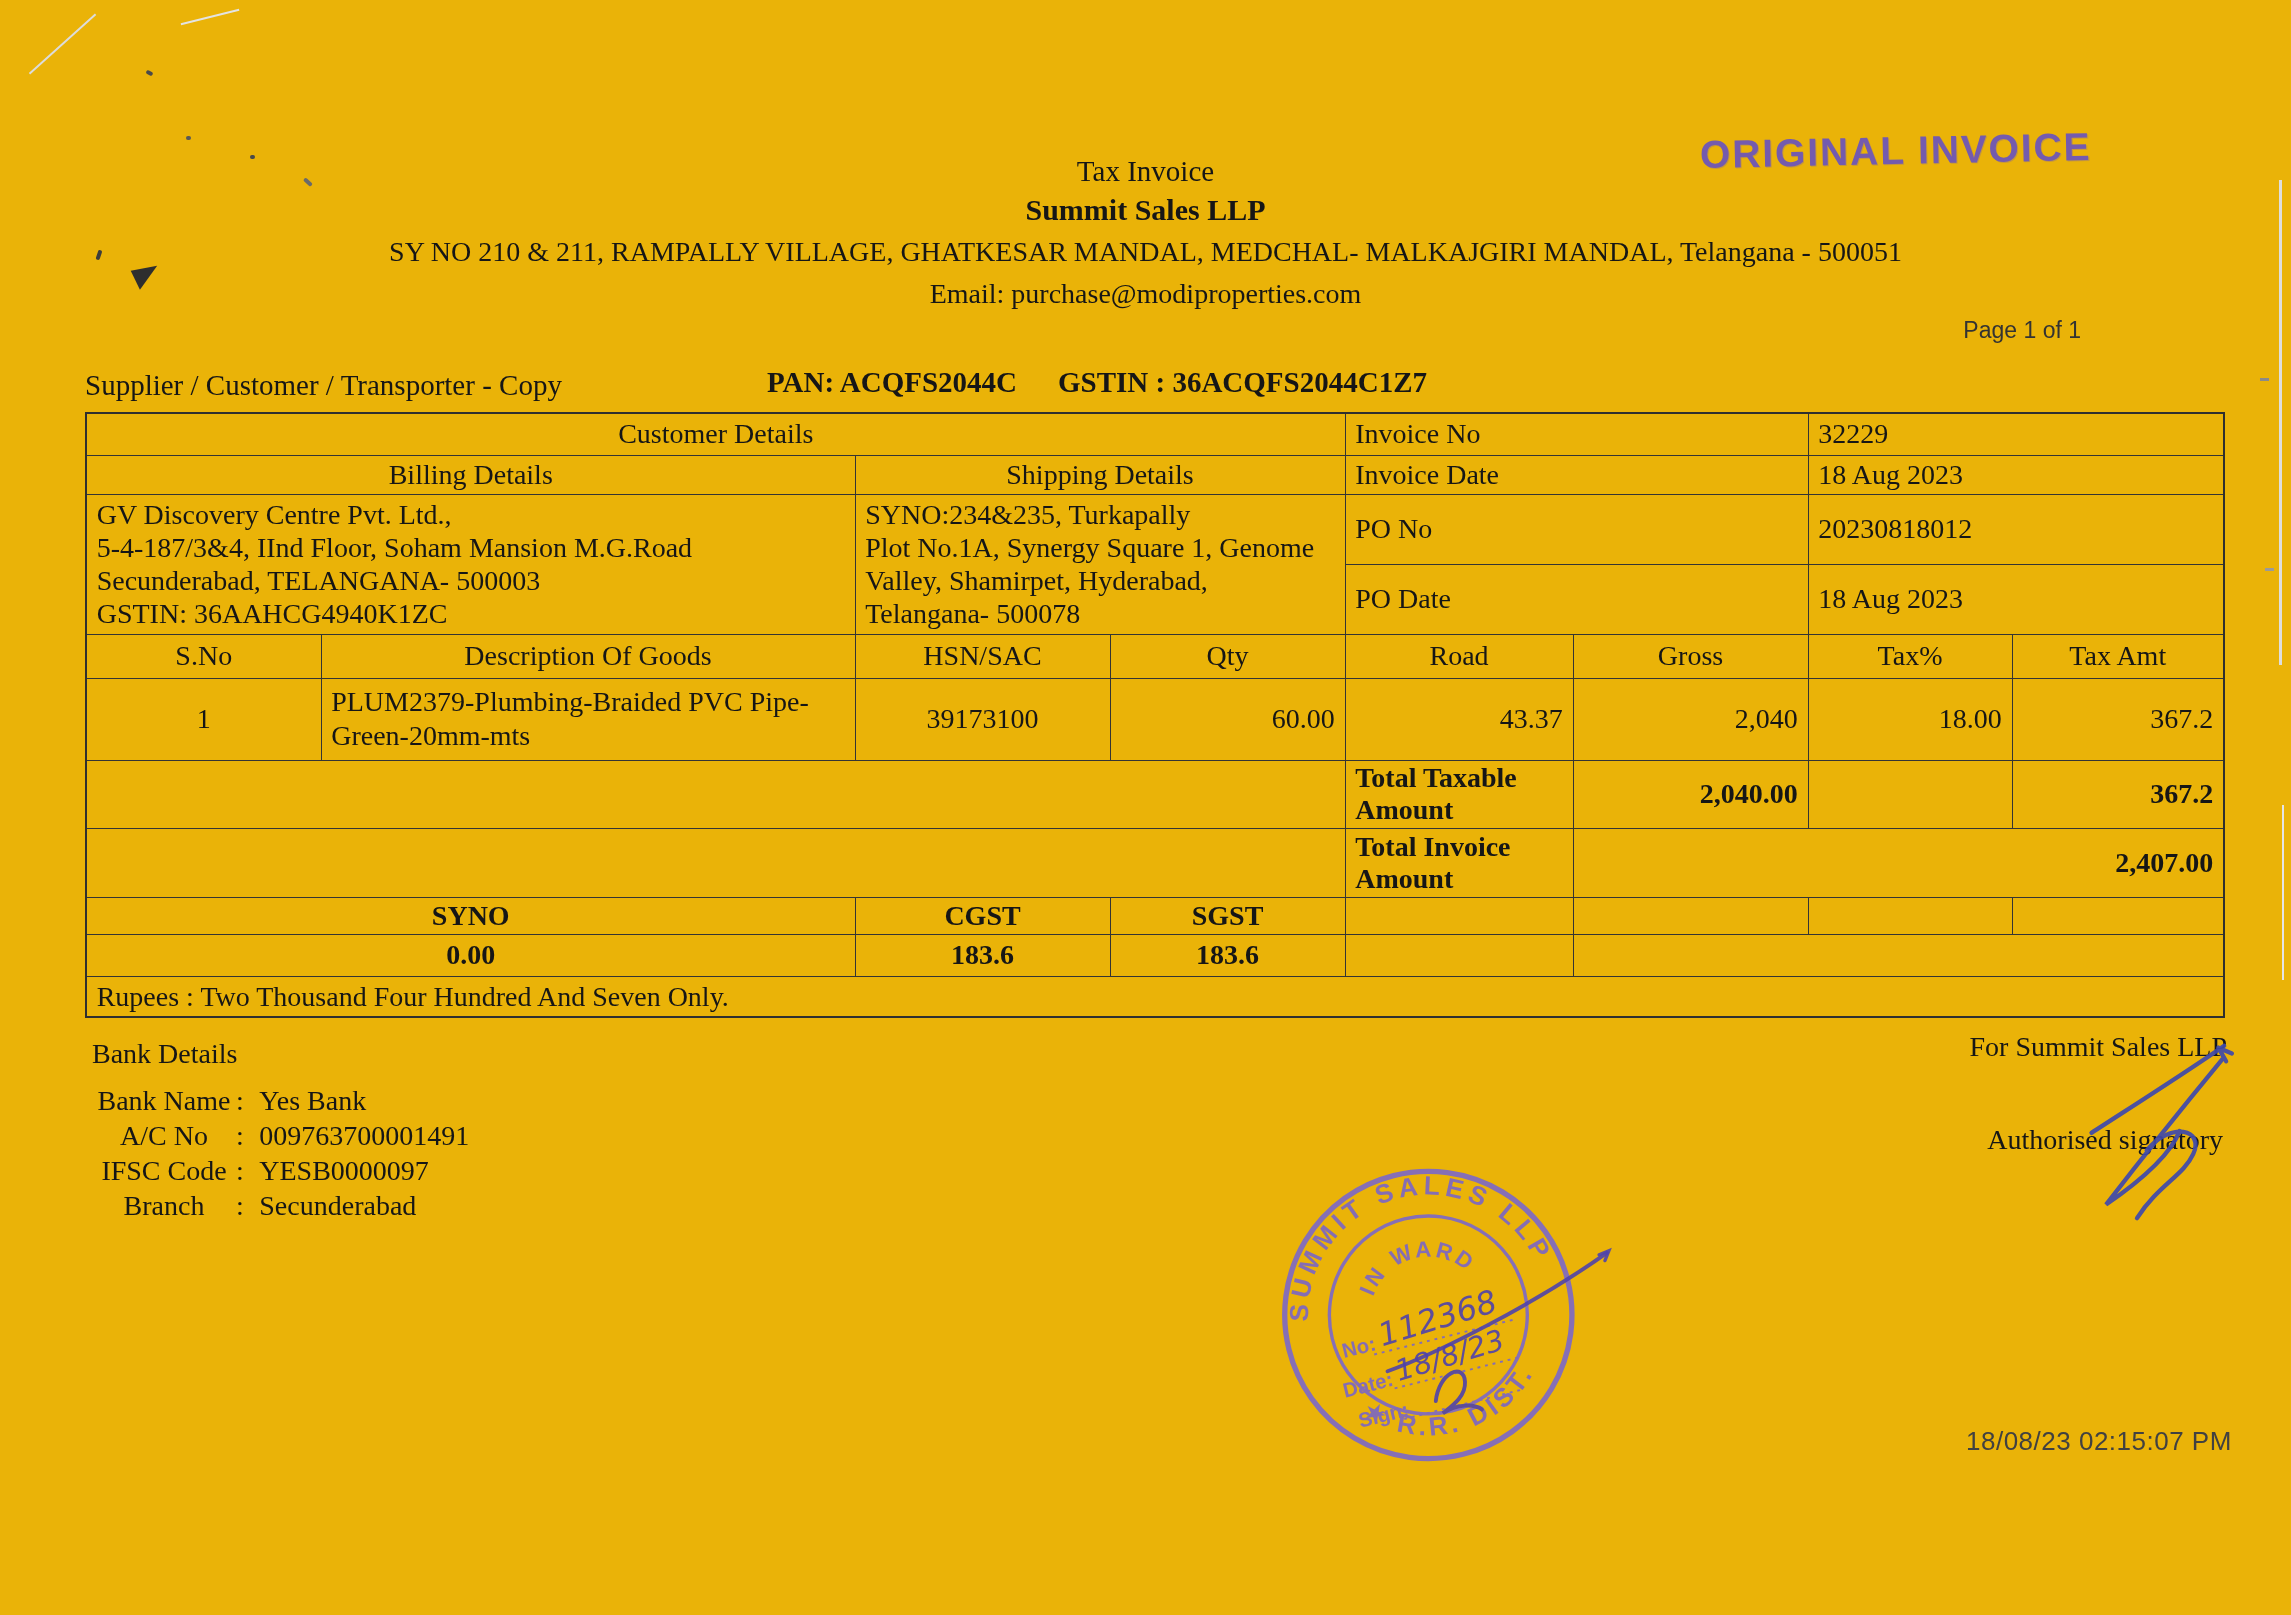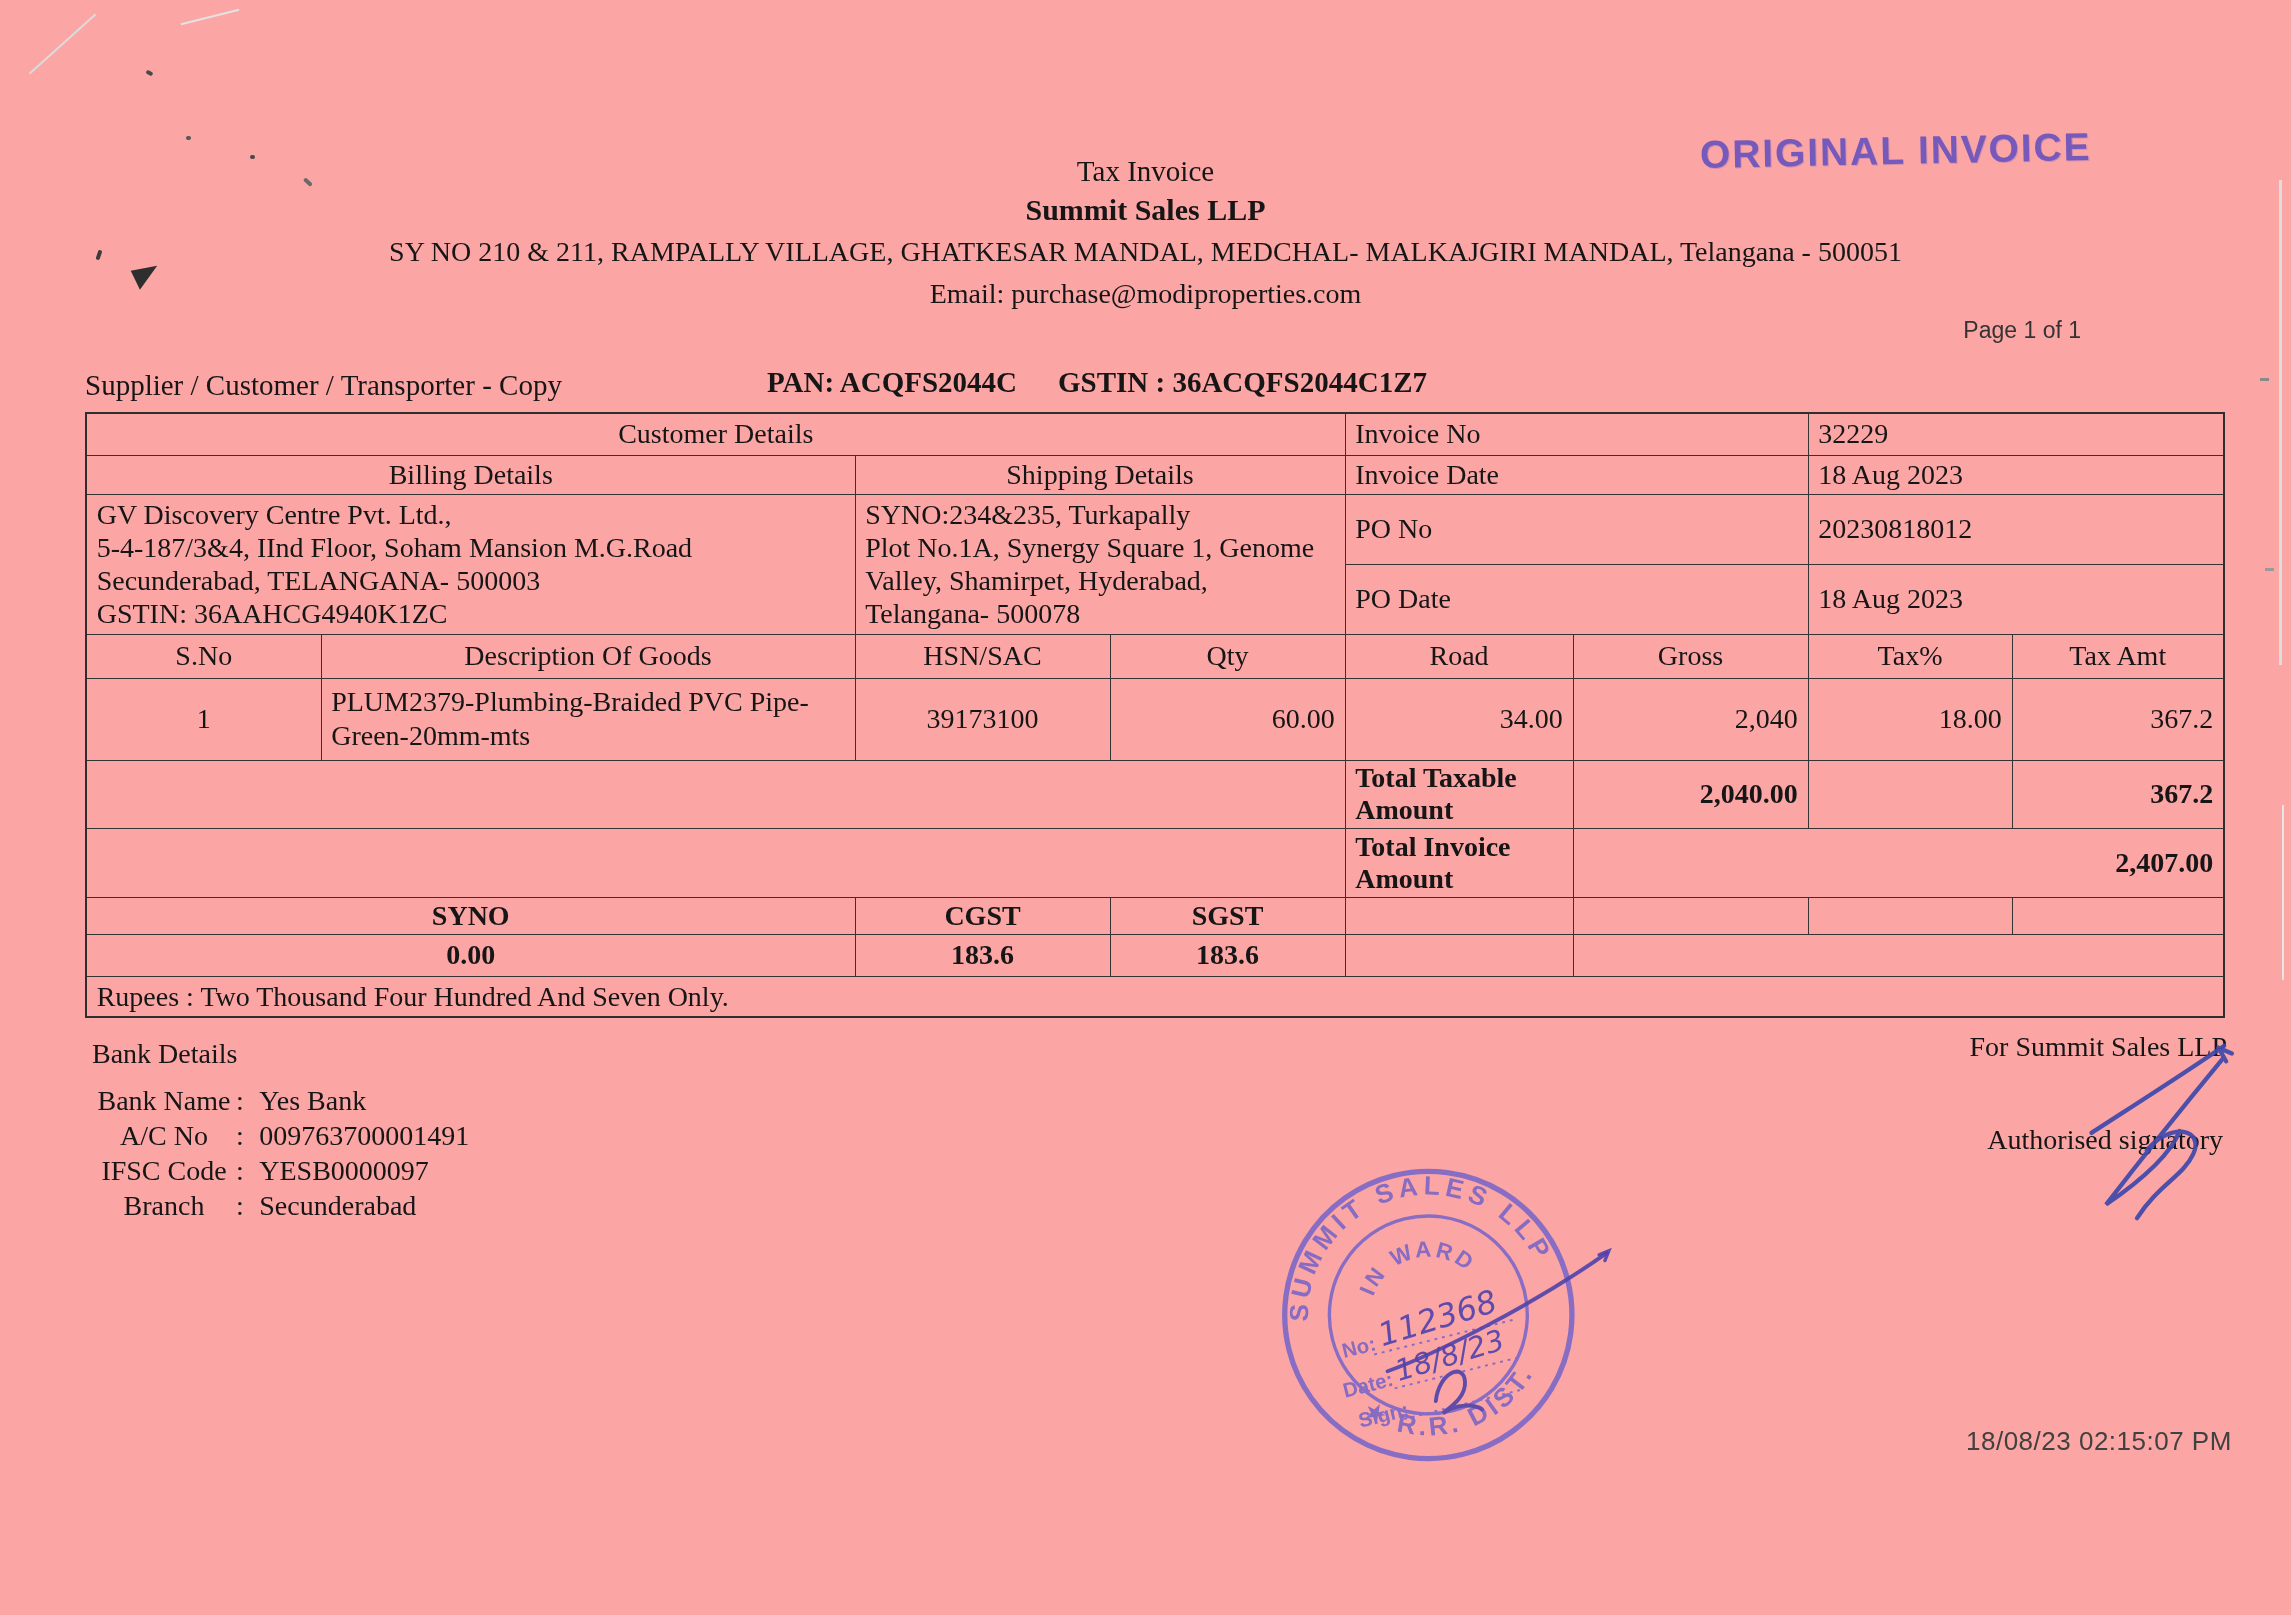--- a/index.html
+++ b/index.html
@@ -1,19 +1,19 @@
 <!DOCTYPE html>
 <html><head>
 <meta charset="utf-8">
 <style>
   html,body{margin:0;padding:0;background:#ffffff;}
   .sheet{
     position:relative;
     width:2291px;height:1616px;
-    background:#fca5a5;
+    background:#eab308;
     font-family:"Liberation Serif","DejaVu Serif",serif;
     color:#161616;
     overflow:hidden;
   }
   .abs{position:absolute;}
   .ctr{left:0;right:0;text-align:center;}
   .sans{font-family:"Liberation Sans","DejaVu Sans",sans-serif;}
   .b{font-weight:bold;}
 
   
@@ -166,21 +166,21 @@
       <td class="c">Road</td>
       <td class="c">Gross</td>
       <td class="c">Tax%</td>
       <td class="c">Tax Amt</td>
     </tr>
     <tr style="height:82px">
       <td class="c">1</td>
       <td class="desc">PLUM2379-Plumbing-Braided PVC Pipe-Green-20mm-mts</td>
       <td class="c">39173100</td>
       <td class="r">60.00</td>
-      <td class="r">34.00</td>
+      <td class="r">43.37</td>
       <td class="r">2,040</td>
       <td class="r">18.00</td>
       <td class="r">367.2</td>
     </tr>
     <tr style="height:68px">
       <td colspan="4"></td>
       <td class="totlbl">Total Taxable Amount</td>
       <td class="r b">2,040.00</td>
       <td></td>
       <td class="r b">367.2</td>

